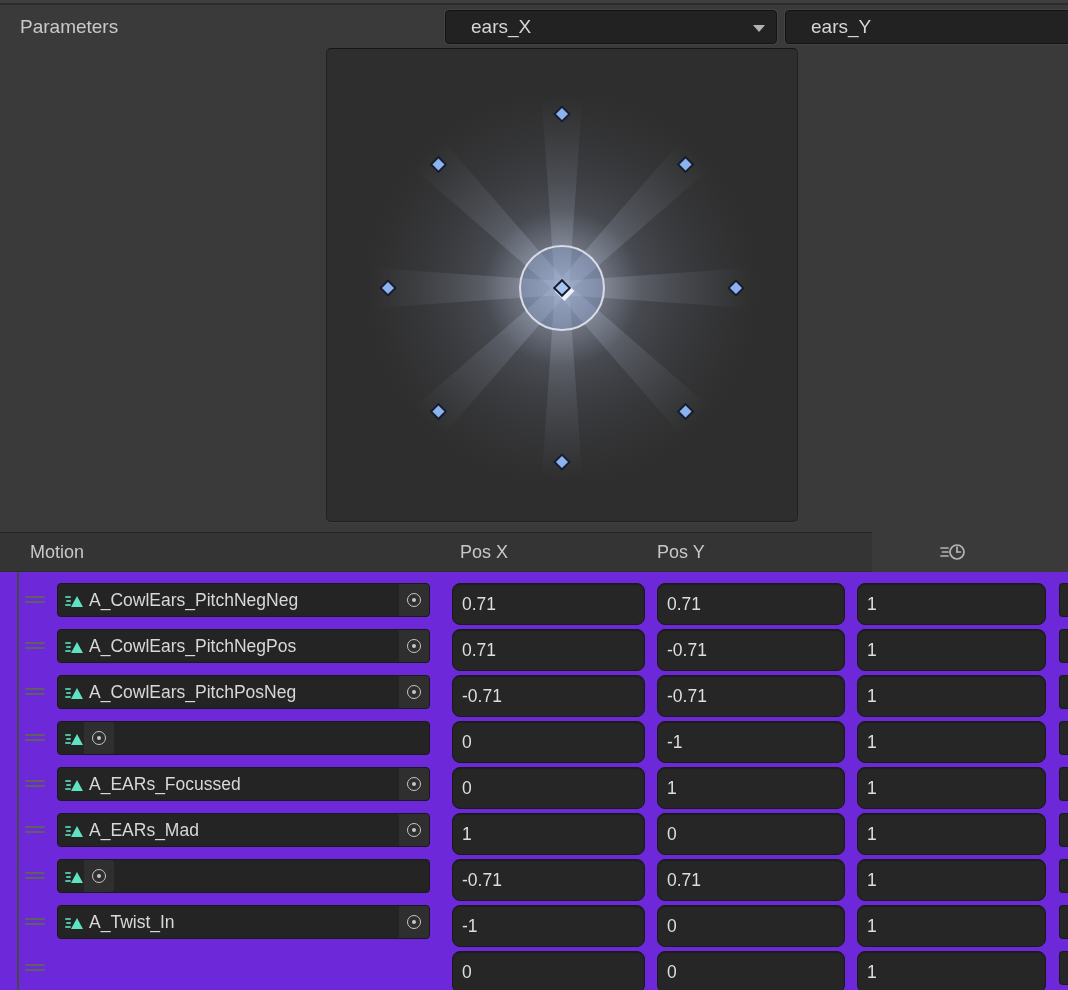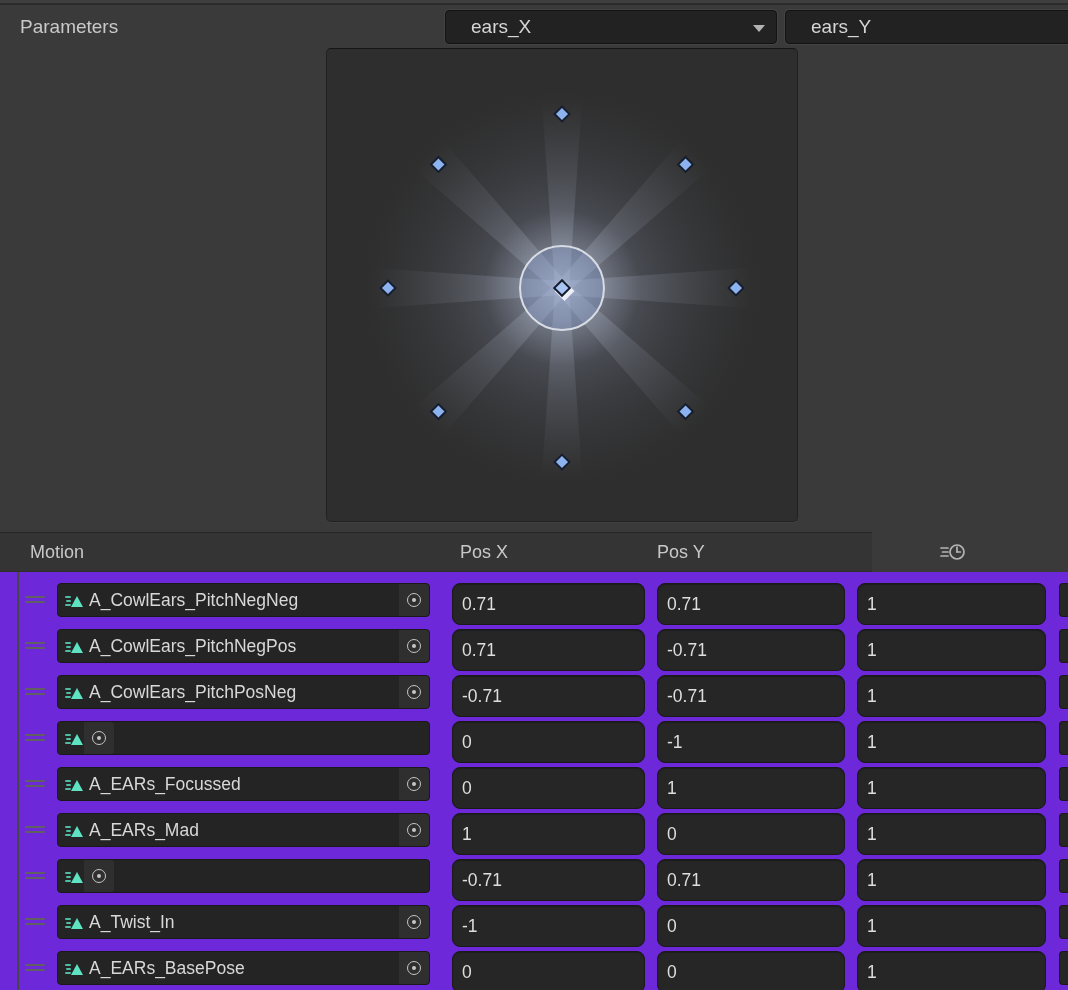--- a/index.html
+++ b/index.html
@@ -439,33 +439,19 @@
     <input class="num-field f-posy" value="0" style="">
     <input class="num-field f-speed" value="1" style="">
     <span class="f-cut"></span>
   </div>
 
   <div class="row" style="top: 379px;">
     <span class="drag-handle">
           <i></i>
           <i></i>
         </span>
-    <div class="obj-field">
-      <span class="clip-icon">
-        <span class="l1"></span>
-            <span class="l2"></span>
-            <span class="l3"></span>
-            <span class="tri"></span>
-      </span>
-      <span class="clip-name">A_EARs_BasePose</span>
-      <span class="picker">
-        <span class="ring">
-              <span class="dot"></span>
-            </span>
-      </span>
-    </div>
     <input class="num-field f-posx" value="0" style="">
     <input class="num-field f-posy" value="0" style="">
     <input class="num-field f-speed" value="1" style="">
     <span class="f-cut"></span>
   </div>
 </div>
 </div>
 
 </body></html>

